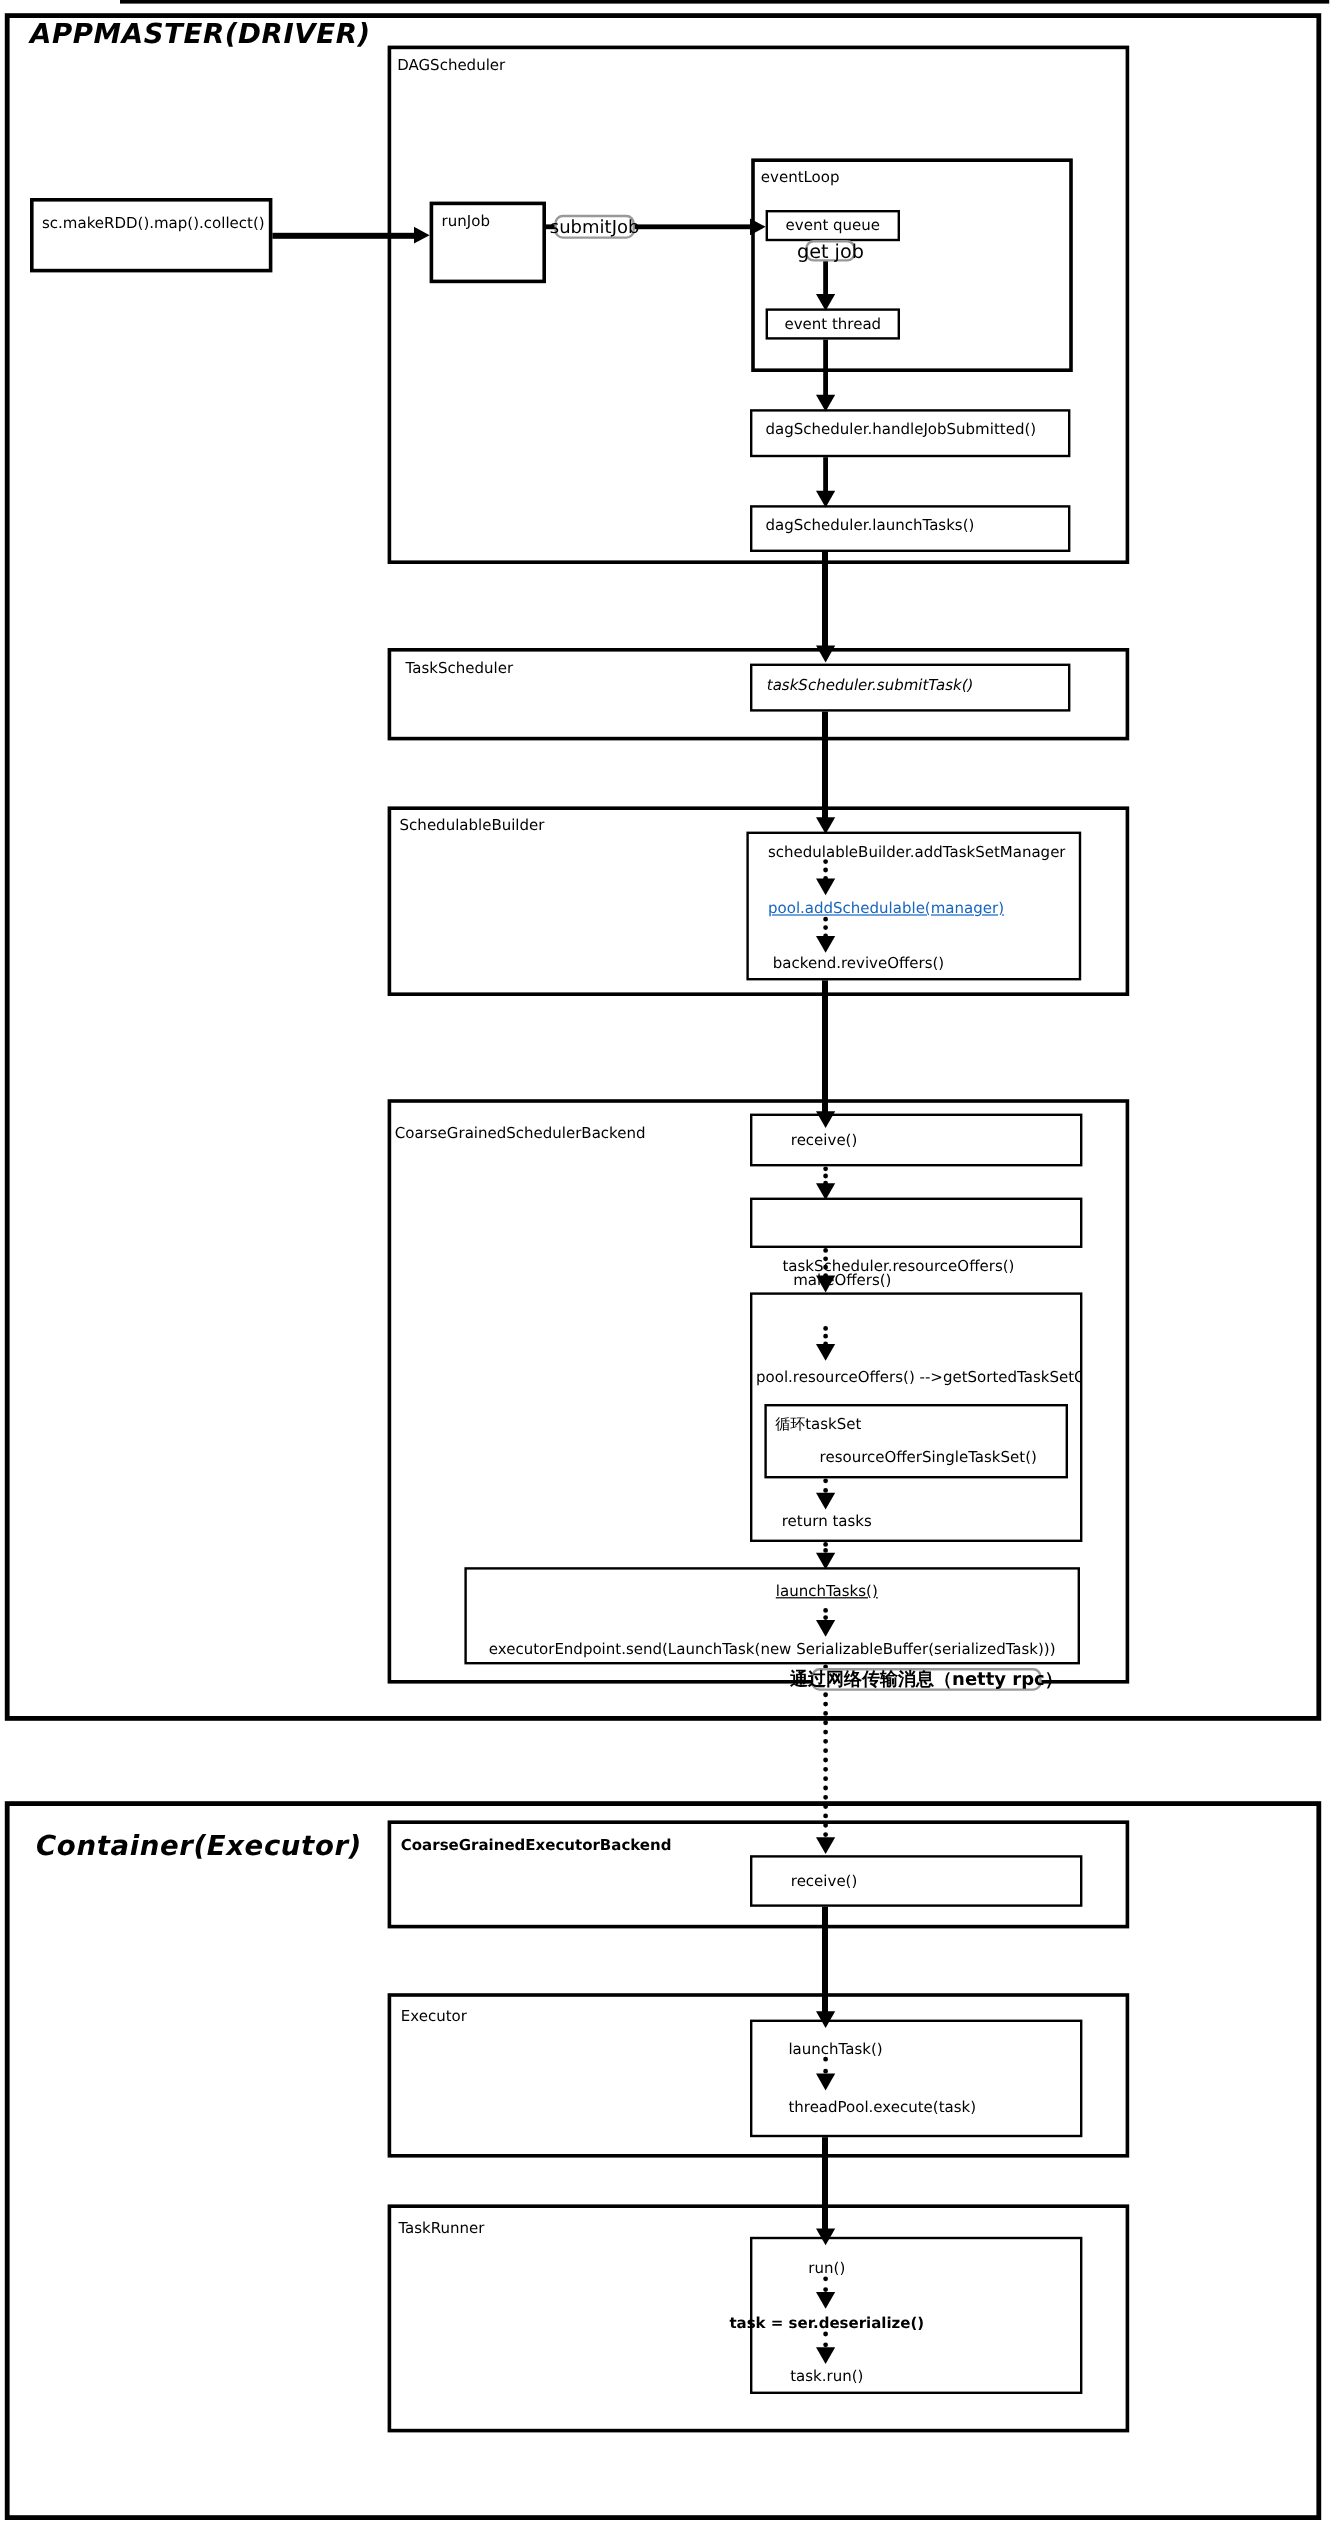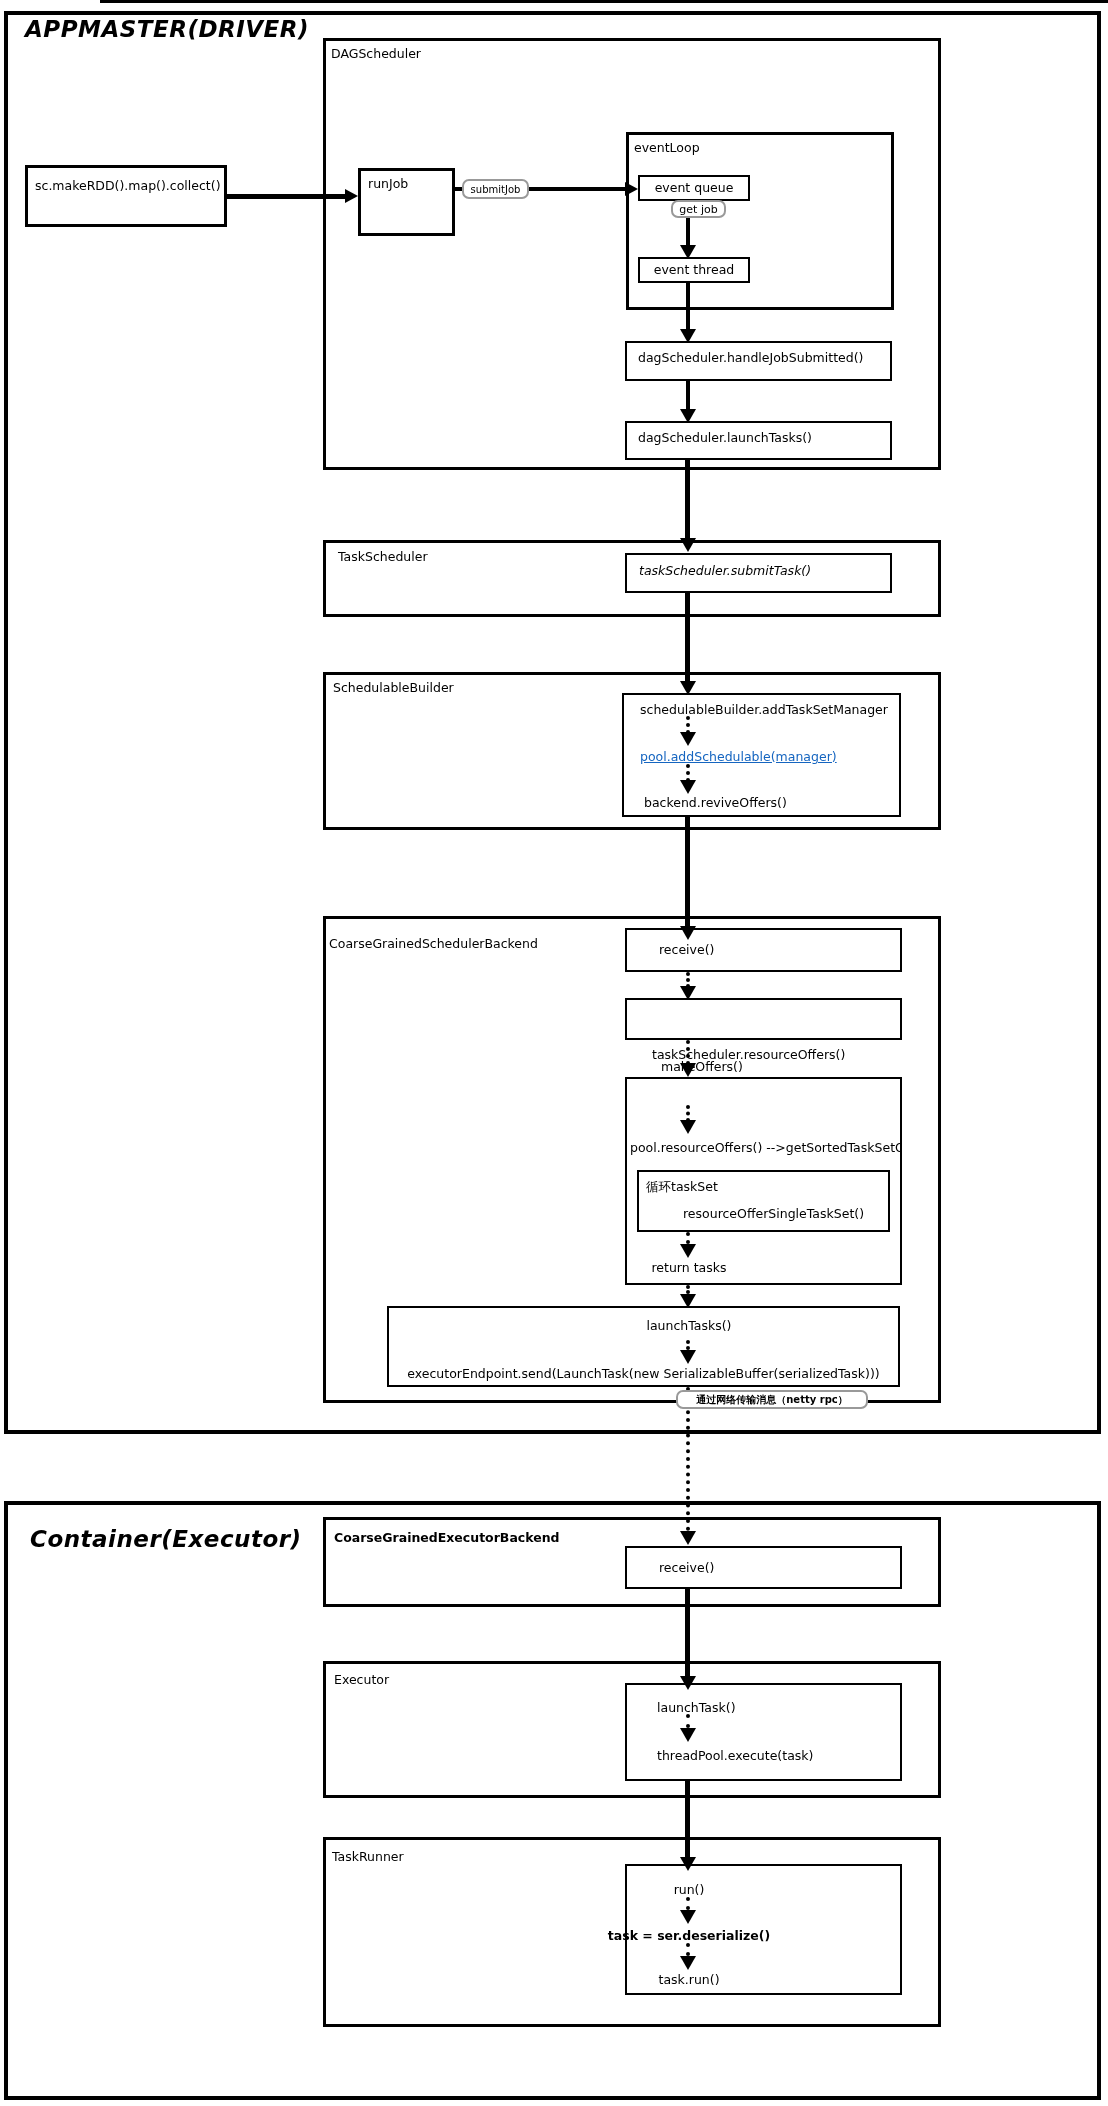--- a/index.html
+++ b/index.html
@@ -7,21 +7,21 @@
     position:relative;width:1108px;height:2106px;background:#fff;
     font-family:"DejaVu Sans",sans-serif;color:#000;overflow:hidden;
   }
   .box{position:absolute;border:3px solid #000;background:transparent;box-sizing:border-box;z-index:1;}
   .box2{position:absolute;border:2px solid #000;background:transparent;box-sizing:border-box;z-index:2;}
   .lbl{position:absolute;font-size:12.5px;white-space:nowrap;z-index:4;line-height:15px;}
   .title{position:absolute;font-size:23px;font-weight:bold;font-style:italic;white-space:nowrap;z-index:4;letter-spacing:.5px;}
   .center-col{left:589px;width:200px;text-align:center;}
   .clip{overflow:hidden;text-overflow:clip;}
   .note{position:absolute;background:#fff;border:2px solid #999;border-radius:7px;
-        font-size:10px;display:flex;align-items:center;justify-content:center;
+        font-size:15px;display:flex;align-items:center;justify-content:center;
         white-space:nowrap;z-index:6;box-sizing:border-box;}
   .vline{position:absolute;width:4px;background:#000;z-index:3;}
   .vline.thick{width:5px;margin-left:-1px;}
   .vdot{position:absolute;width:0;border-left:4px dotted #000;z-index:3;}
   .ah-down{position:absolute;width:0;height:0;border-left:8px solid transparent;
            border-right:8px solid transparent;border-top:14px solid #000;z-index:3;}
   .hline{position:absolute;background:#000;z-index:3;}
   .ah-right{position:absolute;width:0;height:0;border-top:7px solid transparent;
             border-bottom:7px solid transparent;border-left:13px solid #000;z-index:3;}
   .link{color:#1565c0;text-decoration:underline;cursor:pointer;}
@@ -54,21 +54,21 @@
   <div class="note" style="left:462px;top:179px;width:67px;height:20px;">submitJob</div>
 
   <div class="box" style="left:626px;top:132px;width:268px;height:178px;"></div>
   <div class="lbl" style="left:634px;top:140px;">eventLoop</div>
 
   <div class="box2" style="left:638px;top:175px;width:112px;height:26px;"></div>
   <div class="boxtext" style="left:638px;top:180px;width:112px;text-align:center;">event queue</div>
 
   <div class="vline" style="left:686px;top:201px;height:46px;"></div>
   <div class="ah-down" style="left:680px;top:245px;"></div>
-  <div class="note" style="left:671px;top:200px;width:55px;height:18px;font-size:11px;">get job</div>
+  <div class="note" style="left:671px;top:200px;width:42px;height:18px;font-size:16px;">get job</div>
 
   <div class="box2" style="left:638px;top:257px;width:112px;height:26px;"></div>
   <div class="boxtext" style="left:638px;top:262px;width:112px;text-align:center;">event thread</div>
 
   <div class="vline" style="left:686px;top:283px;height:48px;"></div>
   <div class="ah-down" style="left:680px;top:329px;"></div>
 
   <div class="box2" style="left:625px;top:341px;width:267px;height:40px;"></div>
   <div class="boxtext" style="left:638px;top:350px;">dagScheduler.handleJobSubmitted()</div>
 
@@ -131,21 +131,21 @@
   <div class="boxtext" style="left:683px;top:1206px;">resourceOfferSingleTaskSet()</div>
 
   <div class="vdot" style="left:686px;top:1232px;height:12px;"></div>
   <div class="ah-down" style="left:680px;top:1244px;"></div>
   <div class="boxtext center-col" style="top:1260px;">return tasks</div>
 
   <div class="vdot" style="left:686px;top:1285px;height:9px;"></div>
   <div class="ah-down" style="left:680px;top:1294px;"></div>
 
   <div class="box2" style="left:387px;top:1306px;width:513px;height:81px;"></div>
-  <div class="boxtext center-col" style="top:1318px;">launchTasks()</div>
+  <div class="boxtext center-col" style="top:1318px;text-decoration:underline;">launchTasks()</div>
   <div class="vdot" style="left:686px;top:1340px;height:10px;"></div>
   <div class="ah-down" style="left:680px;top:1350px;"></div>
   <div class="boxtext" style="left:392px;top:1366px;width:503px;text-align:center;">executorEndpoint.send(LaunchTask(new SerializableBuffer(serializedTask)))</div>
 
   <div class="vdot" style="left:686px;top:1387px;height:144px;"></div>
   <div class="ah-down" style="left:680px;top:1531px;"></div>
   <div class="note" style="left:676px;top:1390px;width:192px;height:19px;font-weight:600;">通过网络传输消息（netty rpc）</div>
 
   <div class="box" style="left:4px;top:1501px;width:1097px;height:599px;border-width:4px;"></div>
   <div class="title" style="left:30px;top:1526px;">Container(Executor)</div>

